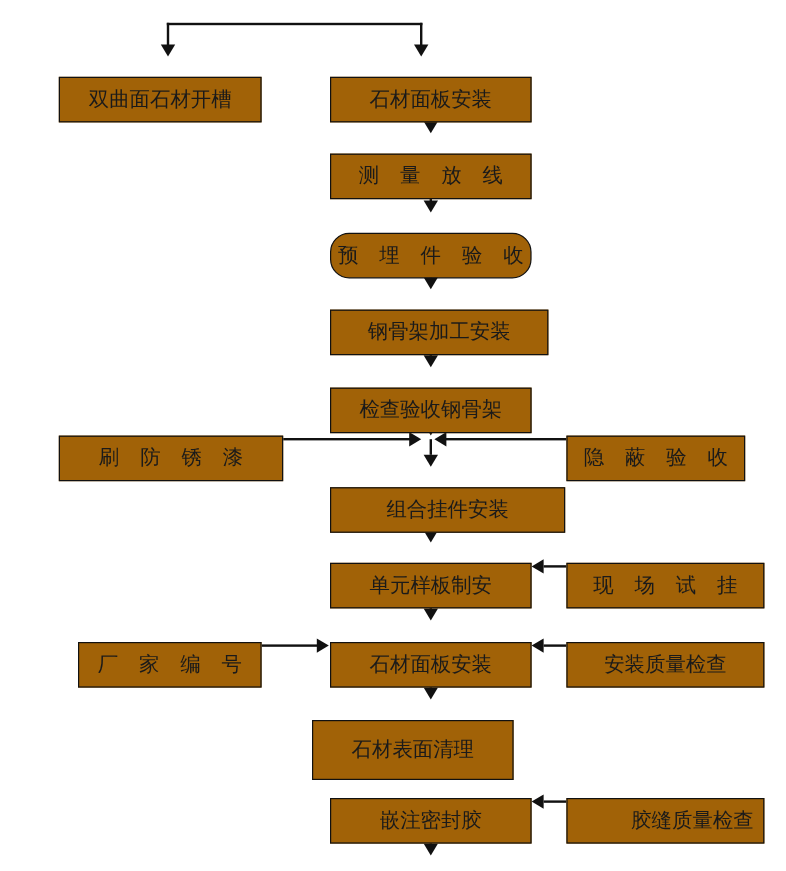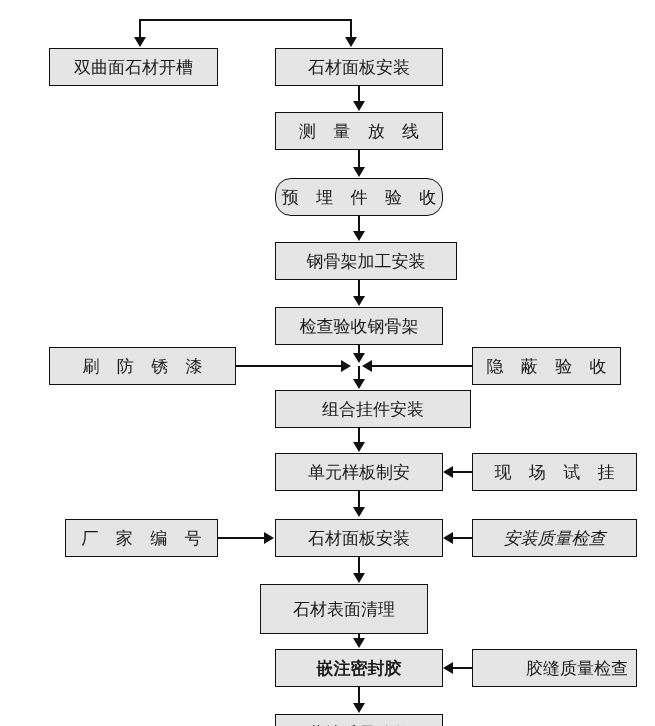--- a/index.html
+++ b/index.html
@@ -11,29 +11,30 @@
     position:relative;
     width:655px;
     height:726px;
     background:#ffffff;
     overflow:hidden;
   }
   .node{
     position:absolute;
     box-sizing:border-box;
     border:1.6px solid #111111;
-    background:#e5e5e5;
+    background:#a16207;
     display:flex;
     align-items:center;
     justify-content:center;
     color:#1a1a1a;
     font-size:17px;
     line-height:1;
     white-space:nowrap;
     z-index:3;
+    margin-top:16px;
   }
   .node.spaced{letter-spacing:6px; text-indent:6px;}
   .node.tight{letter-spacing:0px;}
   
   .vline{
     position:absolute;
     width:2px;
     background:#111111;
     z-index:1;
   }
@@ -149,23 +150,23 @@
   <div class="node tight" style="left:275px; top:390px; width:196px; height:38px;">组合挂件安装</div>
 
   <div class="node tight" style="left:275px; top:453px; width:168px; height:38px;">单元样板制安</div>
 
   <div class="node spaced" style="left:472px; top:453px; width:165px; height:38px;">现 场 试 挂</div>
 
   <div class="node spaced" style="left:65px; top:519px; width:153px; height:38px;">厂 家 编 号</div>
 
   <div class="node tight" style="left:275px; top:519px; width:168px; height:38px;">石材面板安装</div>
 
-  <div class="node tight" style="left:472px; top:519px; width:165px; height:38px;font-style:italic;">安装质量检查</div>
+  <div class="node tight" style="left:472px; top:519px; width:165px; height:38px;">安装质量检查</div>
 
   <div class="node tight" style="left:260px; top:584px; width:168px; height:50px;">石材表面清理</div>
 
-  <div class="node tight" style="left:275px; top:649px; width:168px; height:38px;font-weight:bold;">嵌注密封胶</div>
+  <div class="node tight" style="left:275px; top:649px; width:168px; height:38px;">嵌注密封胶</div>
 
   <div class="node tight" style="left:472px; top:649px; width:165px; height:38px;padding-left:45px;">胶缝质量检查</div>
 
   <div class="node tight" style="left:275px; top:714px; width:168px; height:38px;">幕墙质量验收</div>
 
 </div>
 
 </body></html>

